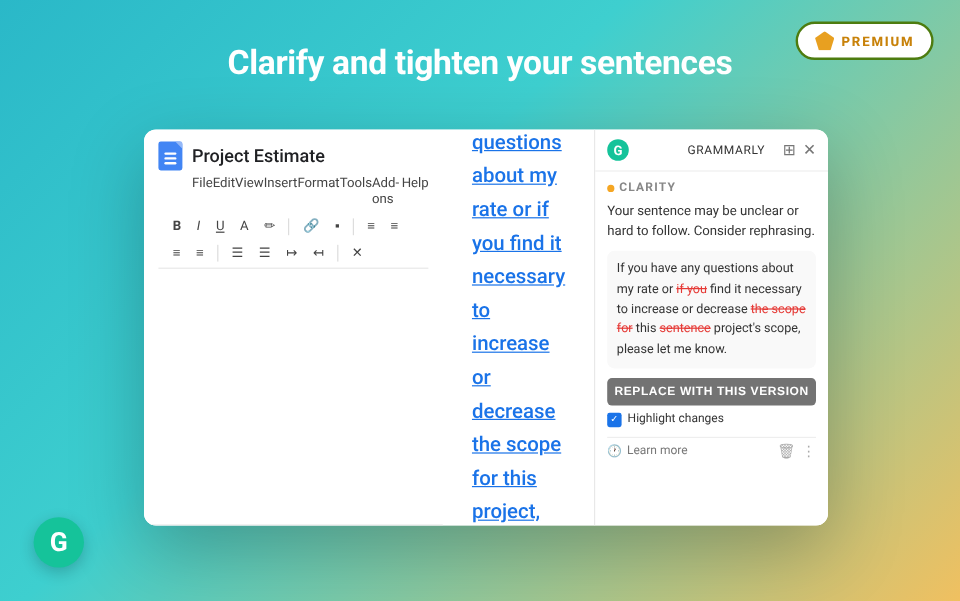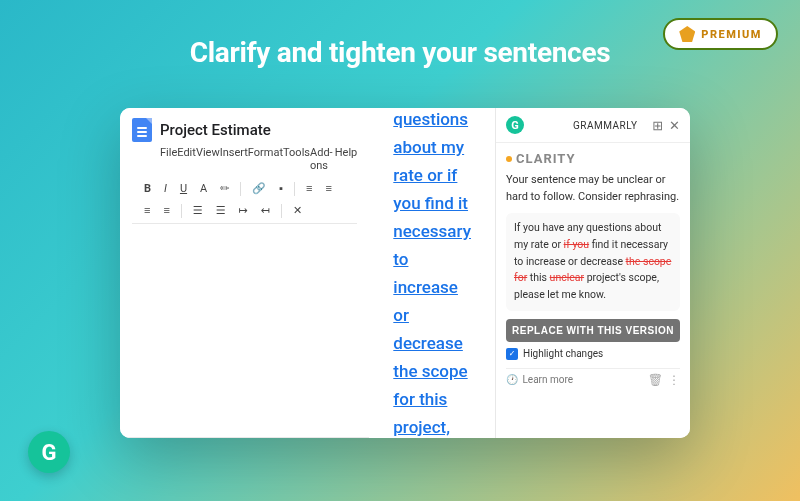--- a/index.html
+++ b/index.html
@@ -233,21 +233,21 @@
       font-size: 9px;
     }
     .clarity-section {
       padding: 8px 10px;
       flex: 1;
     }
     .clarity-label {
       display: flex;
       align-items: center;
       gap: 4px;
-      font-size: 13px;
+      font-size: 10px;
       font-weight: 700;
       color: #888;
       letter-spacing: 1px;
       margin-bottom: 6px;
     }
     .clarity-dot {
       width: 6px;
       height: 6px;
       background: #f5a623;
       border-radius: 50%;
@@ -425,21 +425,21 @@
 
 
     <div class="clarity-section">
       <div class="clarity-label">
         <div class="clarity-dot"></div>
         <span>CLARITY</span>
       </div>
       <p class="clarity-desc">Your sentence may be unclear or hard to follow. Consider rephrasing.</p>
 
       <div class="clarity-suggestion">
-        <span>If you have any questions about my rate or </span><span class="text-strike">if you</span><span> find it necessary to increase or decrease </span><span class="text-strike">the scope for</span><span> this </span><span class="text-strike">unclear</span><span> </span><span class="text-underline-green">project's scope</span><span>, please let me know.</span>
+        <span>If you have any questions about my rate or </span><span class="text-strike">if you</span><span> find it necessary to increase or decrease </span><span class="text-strike">the scope for</span><span> this </span><span class="text-strike">sentence</span><span> </span><span class="text-underline-green">project's scope</span><span>, please let me know.</span>
       </div>
 
       <button class="replace-btn">REPLACE WITH THIS VERSION</button>
 
       <div class="highlight-row">
         <div class="checkbox-blue"></div>
         <span>Highlight changes</span>
       </div>
 
       <div class="learn-more-row">

